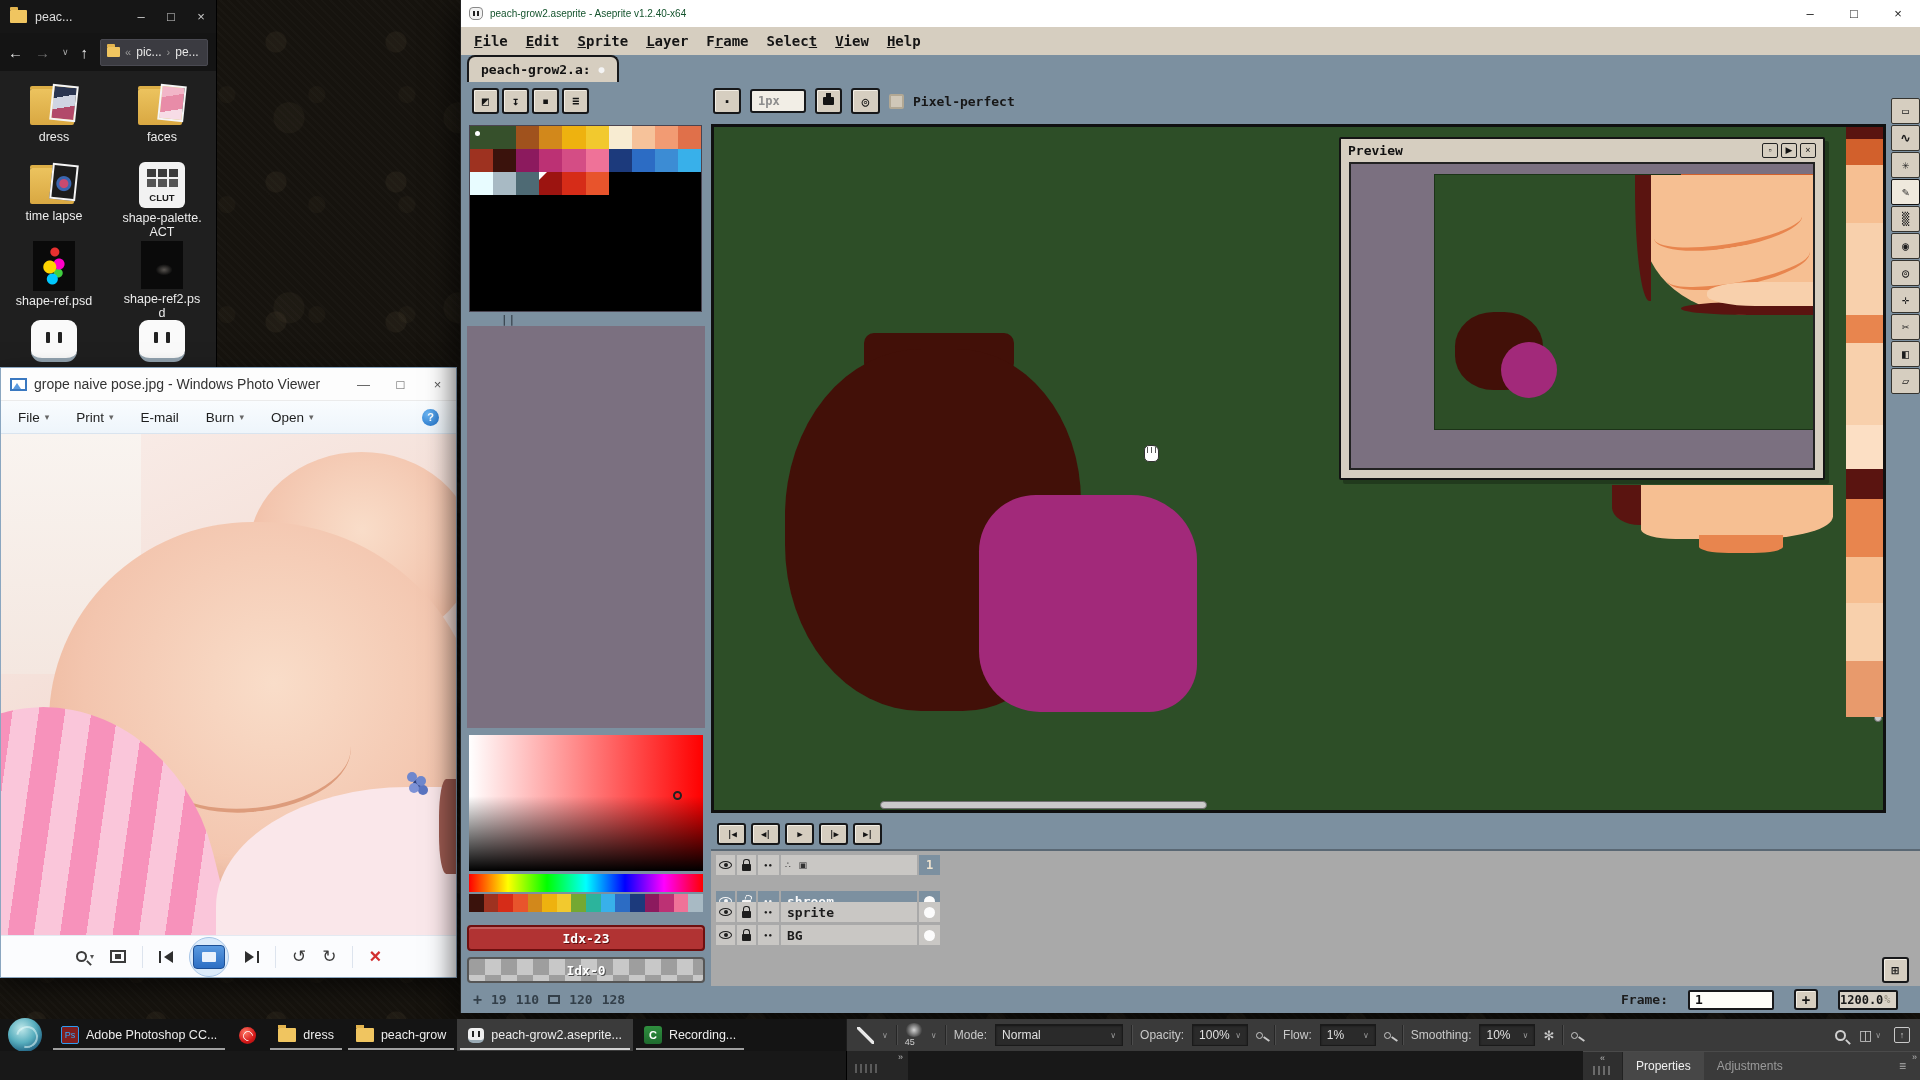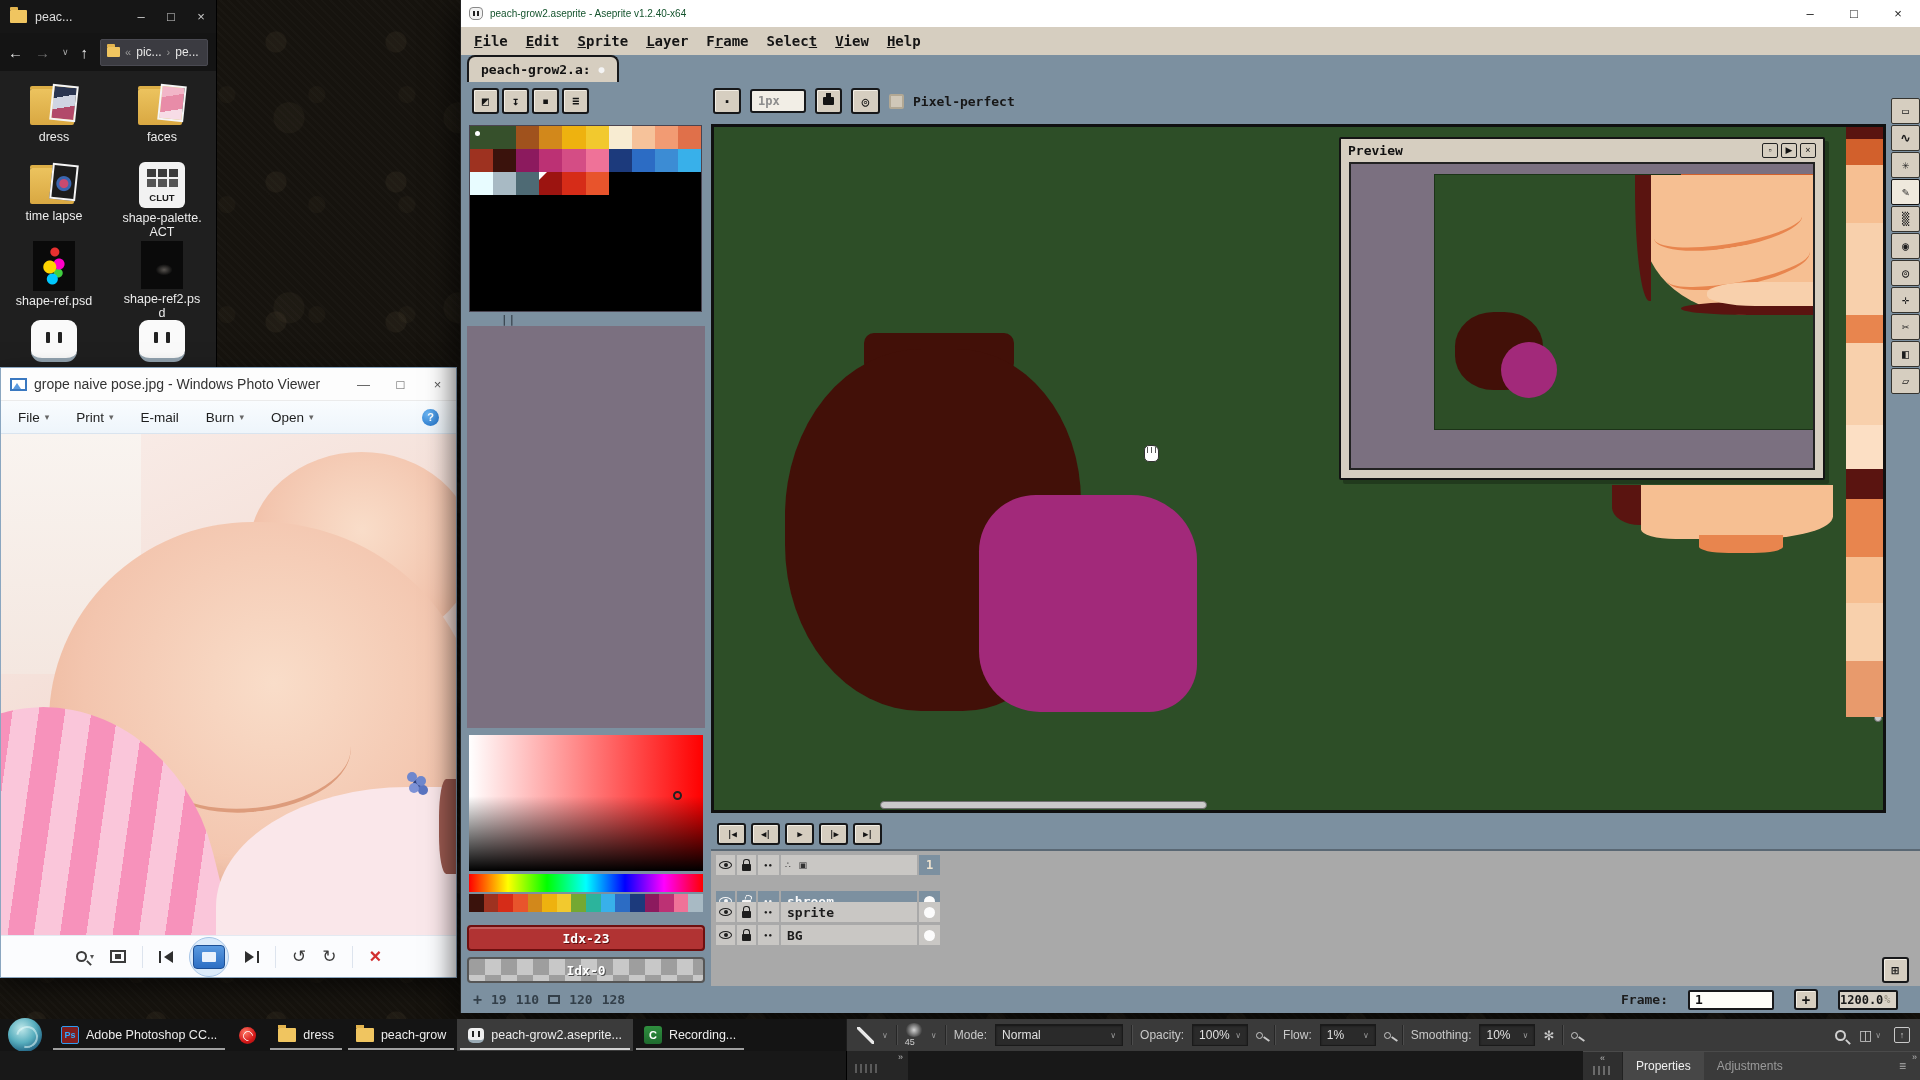--- a/index.html
+++ b/index.html
@@ -192,21 +192,21 @@
   
   .bottombar{position:absolute;left:0;top:1019px;width:1920px;height:61px;background:#141414;z-index:10}
   .tb-row{position:absolute;left:0;top:0;right:0;height:32px;display:flex;align-items:center}
   .start-orb{width:34px;height:34px;border-radius:50%;margin:0 8px 0 8px;background:radial-gradient(circle at 40% 32%,#bfe8ea,#58aebe 45%,#1c5d7e 80%,#0d3550);position:relative;flex:none}
   .start-orb::after{content:"";position:absolute;left:8px;top:8px;width:18px;height:18px;border-radius:50%;border:2px solid rgba(230,250,250,.55);border-left-color:transparent;transform:rotate(-30deg)}
   .tb-item{position:relative;height:32px;display:flex;align-items:center;gap:7px;padding:0 11px;color:#ececec;font-size:12.5px;white-space:nowrap}
   .tb-item.active{background:rgba(255,255,255,.17)}
   .tb-underline{position:absolute;left:3px;right:3px;bottom:1px;height:2px;background:#9f9f9f}
   .tb-item.active .tb-underline{background:#d2d2d2}
   .tbi{flex:none;display:flex;align-items:center;justify-content:center}
-  .tbi-photoshop{width:18px;height:18px;background:#7f1d1d;border:1.5px solid #2f9bf0;border-radius:2px;color:#31a8ff;font-size:9px;font-weight:bold}
+  .tbi-photoshop{width:18px;height:18px;background:#7f1d1d;border:1.5px solid #2f9bf0;border-radius:2px;color:#31a8ff;font-size:9px;font-weight:normal}
   .tbi-red-orb{width:17px;height:17px;border-radius:50%;background:radial-gradient(circle at 38% 32%,#ff7a66,#d41818 60%,#8e0c0c);position:relative}
   .tbi-red-orb::after{content:"";position:absolute;left:4px;top:4px;width:8px;height:8px;border-radius:50%;border:1.5px solid rgba(255,255,255,.9);border-right-color:transparent;transform:rotate(40deg)}
   .tbi-folder{width:18px;height:14px;background:#f0c560;border-radius:1px;position:relative}
   .tbi-folder::before{content:"";position:absolute;left:0;top:-3px;width:8px;height:3px;background:#e3b44e}
   .tbi-aseprite{width:16px;height:15px;background:#f0f0f0;border-radius:4px 4px 5px 5px;border-bottom:3px solid #9aabb5;position:relative}
   .tbi-aseprite::before,.tbi-aseprite::after{content:"";position:absolute;top:3px;width:2px;height:6px;background:#222}
   .tbi-aseprite::before{left:4px}.tbi-aseprite::after{right:4px}
   .tbi-bandicam{width:18px;height:18px;border-radius:3px;background:linear-gradient(#2f8f3f,#1e6a2e);color:#fff;font-size:11px;font-weight:bold}
   
   .ps-bar{position:absolute;left:846px;top:0;right:0;height:32px;background:#3a3a3a;border-left:1px solid #1c1c1c;display:flex;align-items:center;gap:8px;padding:0 10px;font-size:12px;color:#c9c9c9}

